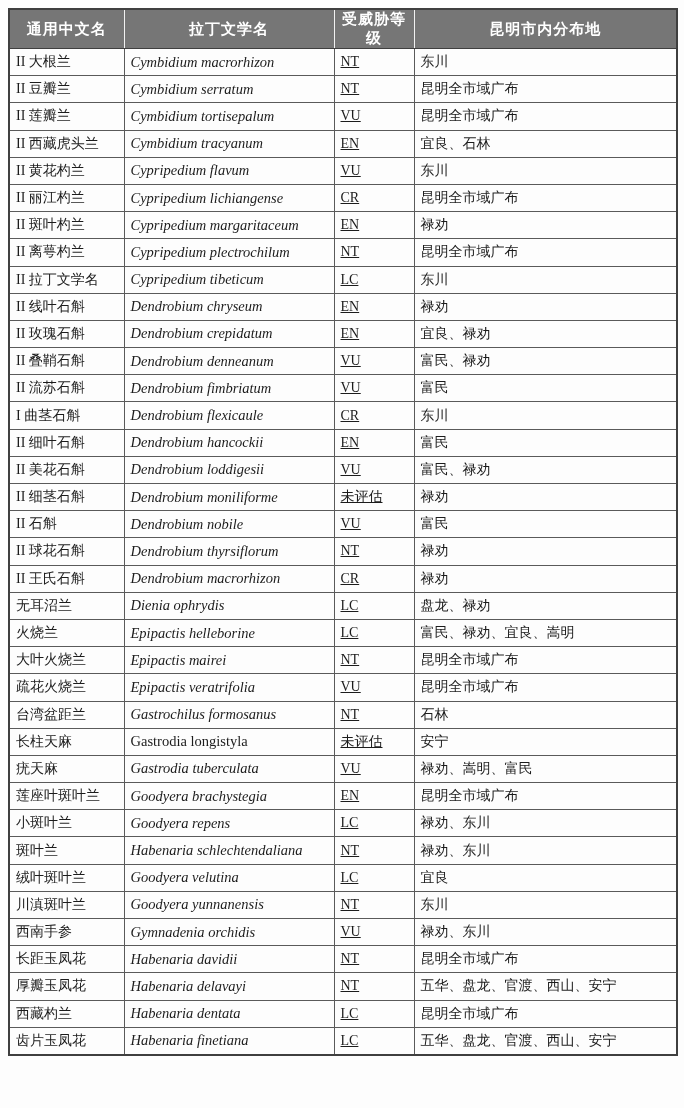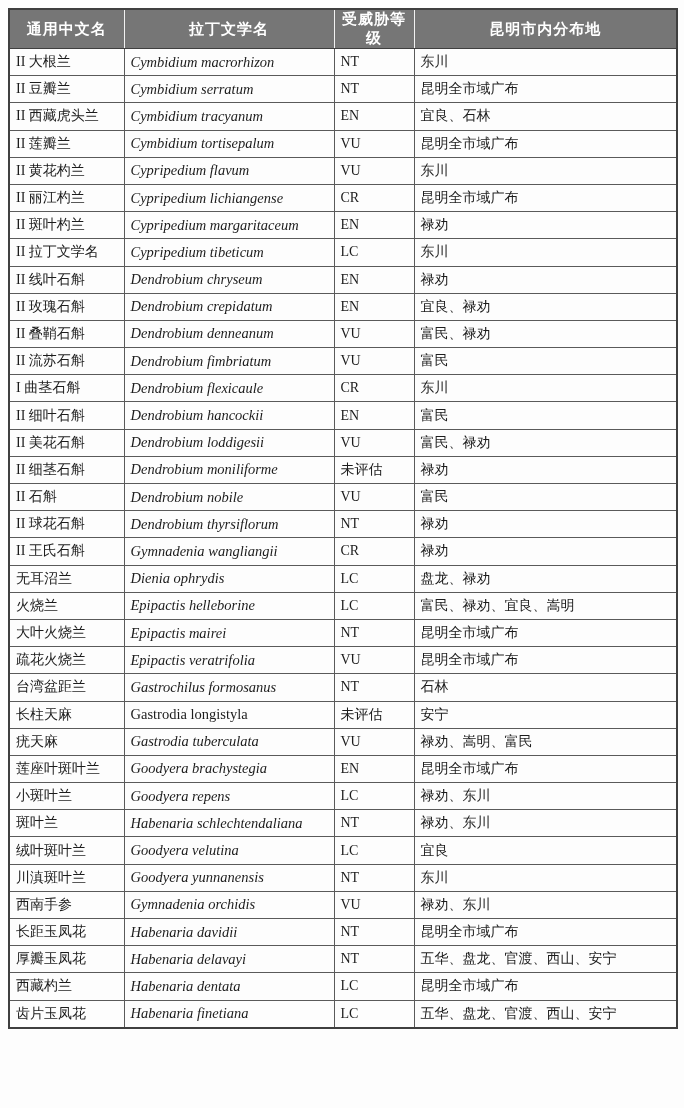--- a/index.html
+++ b/index.html
@@ -46,21 +46,21 @@
     padding: 0 6px;
     vertical-align: middle;
     white-space: nowrap;
     overflow: hidden;
   }
   td.latin {
     font-style: italic;
     font-size: 14.5px;
   }
   td.latin.upright { font-style: normal; }
-  td.threat { font-size: 14px; }
+  td.threat { font-size: 14px; text-decoration: underline; }
 </style>
 </head>
 <body>
 
 <div class="page">
   <table class="species-table">
     <colgroup>
       <col class="c1">
         <col class="c2">
         <col class="c3">
@@ -81,50 +81,56 @@
       <td class="threat">NT</td>
       <td class="dist">东川</td>
     </tr>
         <tr>
       <td class="cn">II 豆瓣兰</td>
       <td class="latin">Cymbidium serratum</td>
       <td class="threat">NT</td>
       <td class="dist">昆明全市域广布</td>
     </tr>
         <tr>
+      <td class="cn">II 莲瓣兰</td>
+      <td class="latin">Cymbidium tortisepalum</td>
+      <td class="threat">VU</td>
+      <td class="dist">昆明全市域广布</td>
+    </tr>
+        <tr>
       <td class="cn">II 西藏虎头兰</td>
       <td class="latin">Cymbidium tracyanum</td>
       <td class="threat">EN</td>
       <td class="dist">宜良、石林</td>
-    </tr>
-        <tr>
-      <td class="cn">II 莲瓣兰</td>
-      <td class="latin">Cymbidium tortisepalum</td>
-      <td class="threat">VU</td>
-      <td class="dist">昆明全市域广布</td>
     </tr>
         <tr>
       <td class="cn">II 黄花杓兰</td>
       <td class="latin">Cypripedium flavum</td>
       <td class="threat">VU</td>
       <td class="dist">东川</td>
     </tr>
         <tr>
       <td class="cn">II 丽江杓兰</td>
       <td class="latin">Cypripedium lichiangense</td>
       <td class="threat">CR</td>
       <td class="dist">昆明全市域广布</td>
     </tr>
         <tr>
       <td class="cn">II 斑叶杓兰</td>
       <td class="latin">Cypripedium margaritaceum</td>
       <td class="threat">EN</td>
       <td class="dist">禄劝</td>
     </tr>
         <tr>
+      <td class="cn">II 离萼杓兰</td>
+      <td class="latin">Cypripedium plectrochilum</td>
+      <td class="threat">NT</td>
+      <td class="dist">昆明全市域广布</td>
+    </tr>
+        <tr>
       <td class="cn">II 拉丁文学名</td>
       <td class="latin">Cypripedium tibeticum</td>
       <td class="threat">LC</td>
       <td class="dist">东川</td>
     </tr>
         <tr>
       <td class="cn">II 线叶石斛</td>
       <td class="latin">Dendrobium chryseum</td>
       <td class="threat">EN</td>
       <td class="dist">禄劝</td>
@@ -178,21 +184,21 @@
       <td class="dist">富民</td>
     </tr>
         <tr>
       <td class="cn">II 球花石斛</td>
       <td class="latin">Dendrobium thyrsiflorum</td>
       <td class="threat">NT</td>
       <td class="dist">禄劝</td>
     </tr>
         <tr>
       <td class="cn">II 王氏石斛</td>
-      <td class="latin">Gymnadenia wangliangii</td>
+      <td class="latin">Dendrobium macrorhizon</td>
       <td class="threat">CR</td>
       <td class="dist">禄劝</td>
     </tr>
         <tr>
       <td class="cn">无耳沼兰</td>
       <td class="latin">Dienia ophrydis</td>
       <td class="threat">LC</td>
       <td class="dist">盘龙、禄劝</td>
     </tr>
         <tr>

